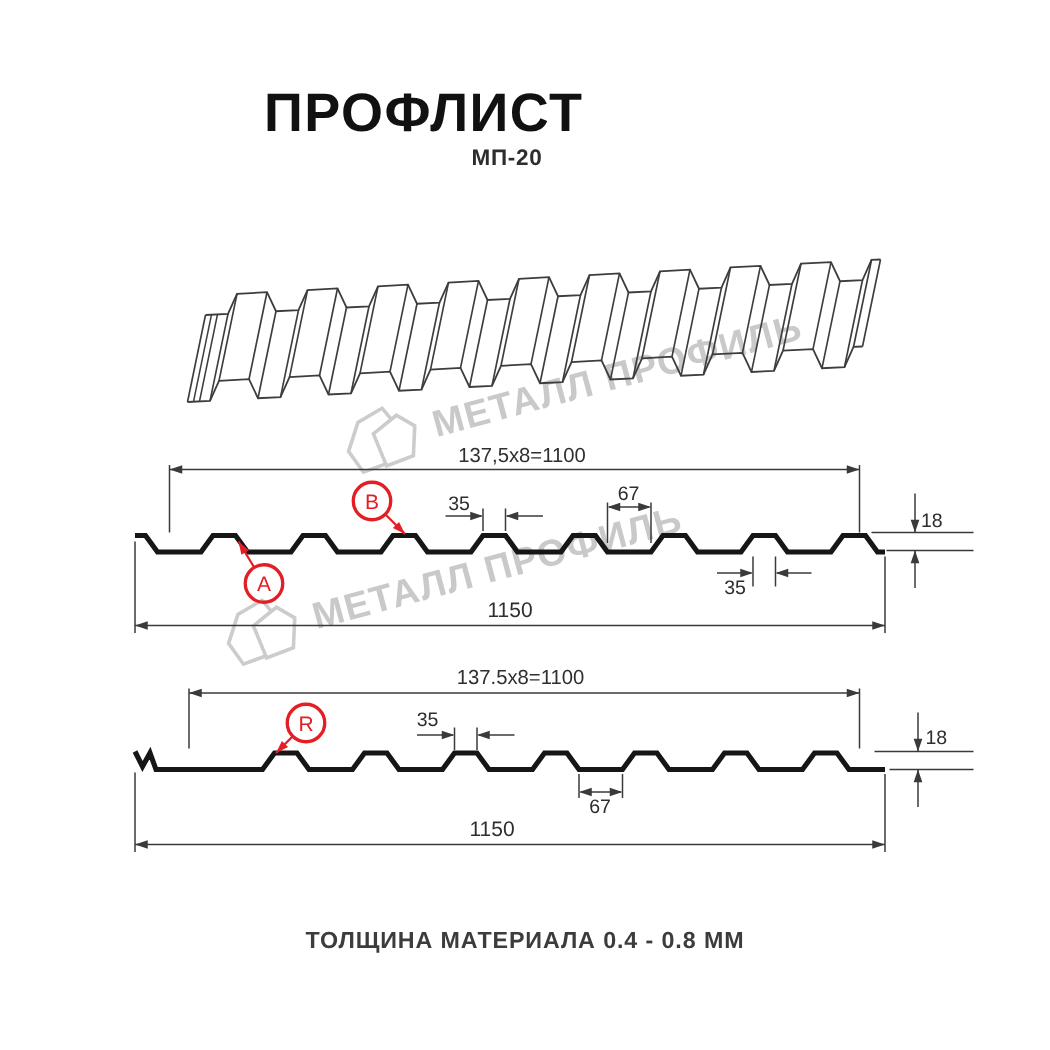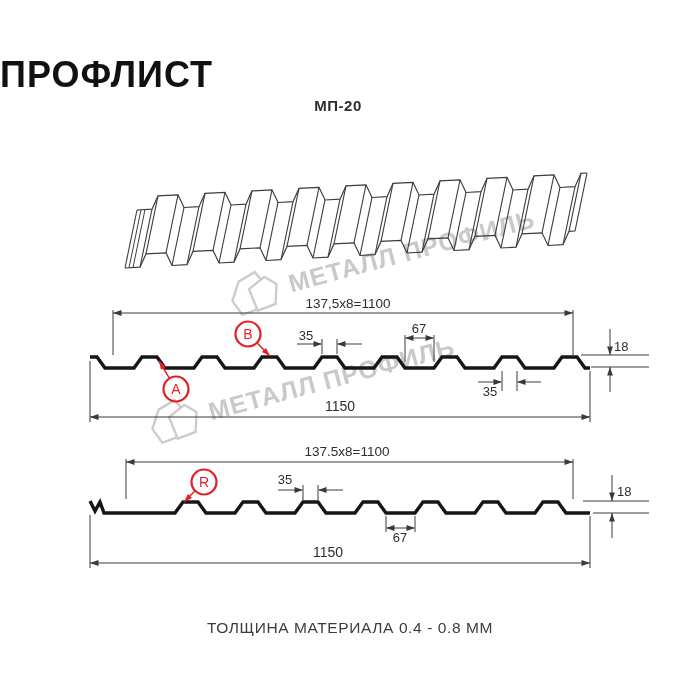--- a/index.html
+++ b/index.html
@@ -1,24 +1,24 @@
 <!DOCTYPE html>
 <html><head>
 <meta charset="utf-8">
 <style>
   html,body{margin:0;padding:0;}
   body{width:700px;height:700px;background:#ffffff;overflow:hidden;position:relative;
        font-family:"Liberation Sans",sans-serif;}
   .canvas{position:absolute;inset:0;width:700px;height:700px;}
-  .title{position:absolute;left:0;top:54px;width:565px;text-align:left;
+  .title{position:absolute;left:0;top:54px;width:565px;text-align:center;
          font-size:36px;font-weight:700;letter-spacing:1px;color:#111;z-index:3;}
   .subtitle{position:absolute;left:0;top:97px;width:676px;text-align:center;
          font-size:15px;font-weight:700;letter-spacing:.5px;color:#2d2d2d;z-index:3;}
   .footer{position:absolute;left:0;top:619px;width:700px;text-align:center;
-         font-size:15.5px;font-weight:400;letter-spacing:.6px;color:#3c3c3c;z-index:3;}
+         font-size:15.5px;font-weight:700;letter-spacing:.6px;color:#3c3c3c;z-index:3;}
   .watermark{position:absolute;z-index:1;display:flex;align-items:center;gap:9px;
          transform:rotate(-15deg);transform-origin:0 50%;white-space:nowrap;}
   .wm1{left:228px;top:276px;}
   .wm2{left:148px;top:404px;}
   .wm-text{font-size:25px;font-weight:700;letter-spacing:1px;color:#c9c9c9;}
   #drawing{position:absolute;left:0;top:0;z-index:2;}
   text{font-family:"Liberation Sans",sans-serif;fill:#2e2e2e;}
   .dimtxt{font-size:13px;}
   .dimtxt-lg{font-size:13.5px;}
   .dimtxt-total{font-size:14px;}

